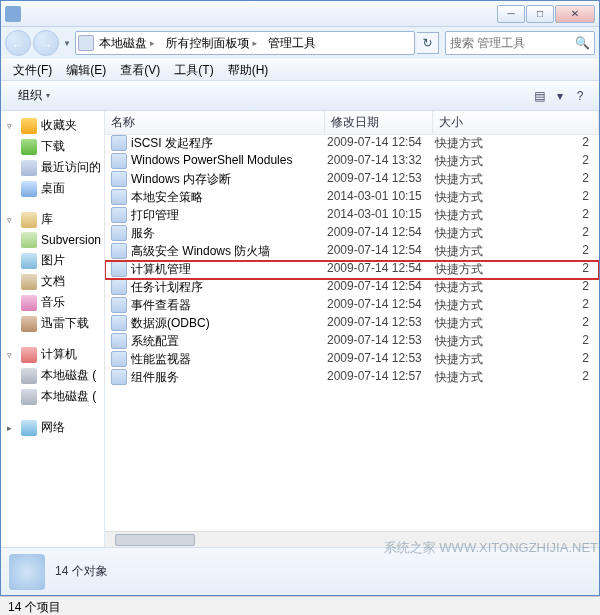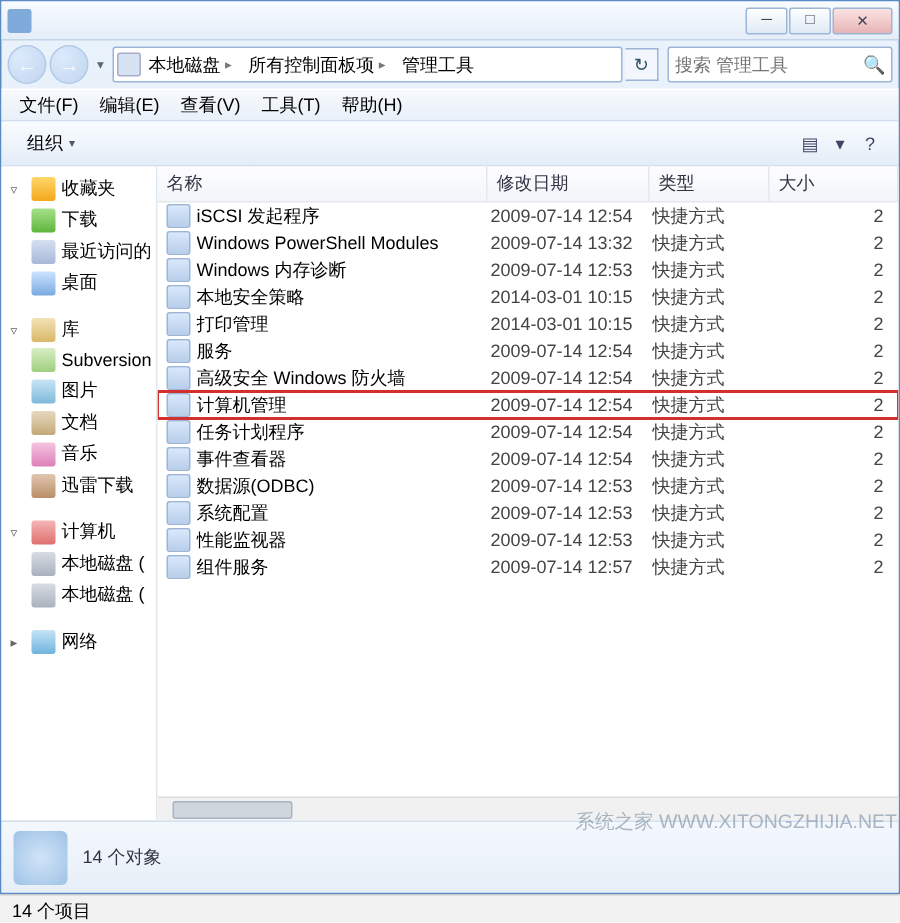--- a/index.html
+++ b/index.html
@@ -40,21 +40,21 @@
 .sitem{display:flex;align-items:center;padding:2px 6px 2px 20px;gap:4px;white-space:nowrap;overflow:hidden}
 .sitem .sico2{width:16px;height:16px;border-radius:2px;flex-shrink:0}
 .content{flex:1;display:flex;flex-direction:column;overflow:hidden}
 .cols{height:24px;display:flex;align-items:center;border-bottom:1px solid #e4e8ec;background:linear-gradient(#fdfdfe,#f2f5f9)}
 .col{padding:0 6px;border-right:1px solid #e4e8ec;height:100%;display:flex;align-items:center;color:#334}
 .col.name{width:220px}
 .col.date{width:108px}
 .col.type{width:80px}
 .col.size{flex:1}
 .rows{flex:1;overflow:hidden;position:relative}
-.row{height:18px;display:flex;align-items:center;padding-left:6px}
+.row{height:18px;display:flex;padding-left:6px}
 .row .rico{width:16px;height:16px;margin-right:4px;background:linear-gradient(#d9e8fb,#b8ceea);border:1px solid #9bb5d8;border-radius:2px;flex-shrink:0}
 .row .rname{width:196px;white-space:nowrap;overflow:hidden}
 .row .rdate{width:108px;color:#444}
 .row .rtype{width:80px;color:#444}
 .row .rsize{flex:1;text-align:right;padding-right:10px;color:#444}
 .row.hl{outline:2px solid #d32f2f;outline-offset:-1px}
 .hscroll{height:16px;background:#f1f1f1;border-top:1px solid #ddd;display:flex;align-items:center}
 .hscroll .thumb{width:80px;height:12px;background:#cfd6de;border:1px solid #aab4c0;border-radius:2px;margin-left:10px}
 .detailsbar{height:48px;background:linear-gradient(#f4f8fd,#e7eff8);border-top:1px solid #d3dfee;display:flex;align-items:center;padding:4px 8px;gap:10px}
 .detailsbar .dico{width:36px;height:36px;background:radial-gradient(circle,#d0e4f7,#9fc2e7);border-radius:4px}
@@ -205,21 +205,20 @@
             <span class="gico c-net"></span>
             <span class="gtxt">网络</span>
           </div>
       </div>
     </div>
 
     <div class="content">
       <div class="cols">
         <div class="col name">名称</div>
         <div class="col date">修改日期</div>
-        <div class="col type">类型</div>
         <div class="col size">大小</div>
       </div>
       <div class="rows" id="rows">
           <div class="row">
             <span class="rico"></span>
             <span class="rname">iSCSI 发起程序</span>
             <span class="rdate">2009-07-14 12:54</span>
             <span class="rtype">快捷方式</span>
             <span class="rsize">2</span>
           </div>

